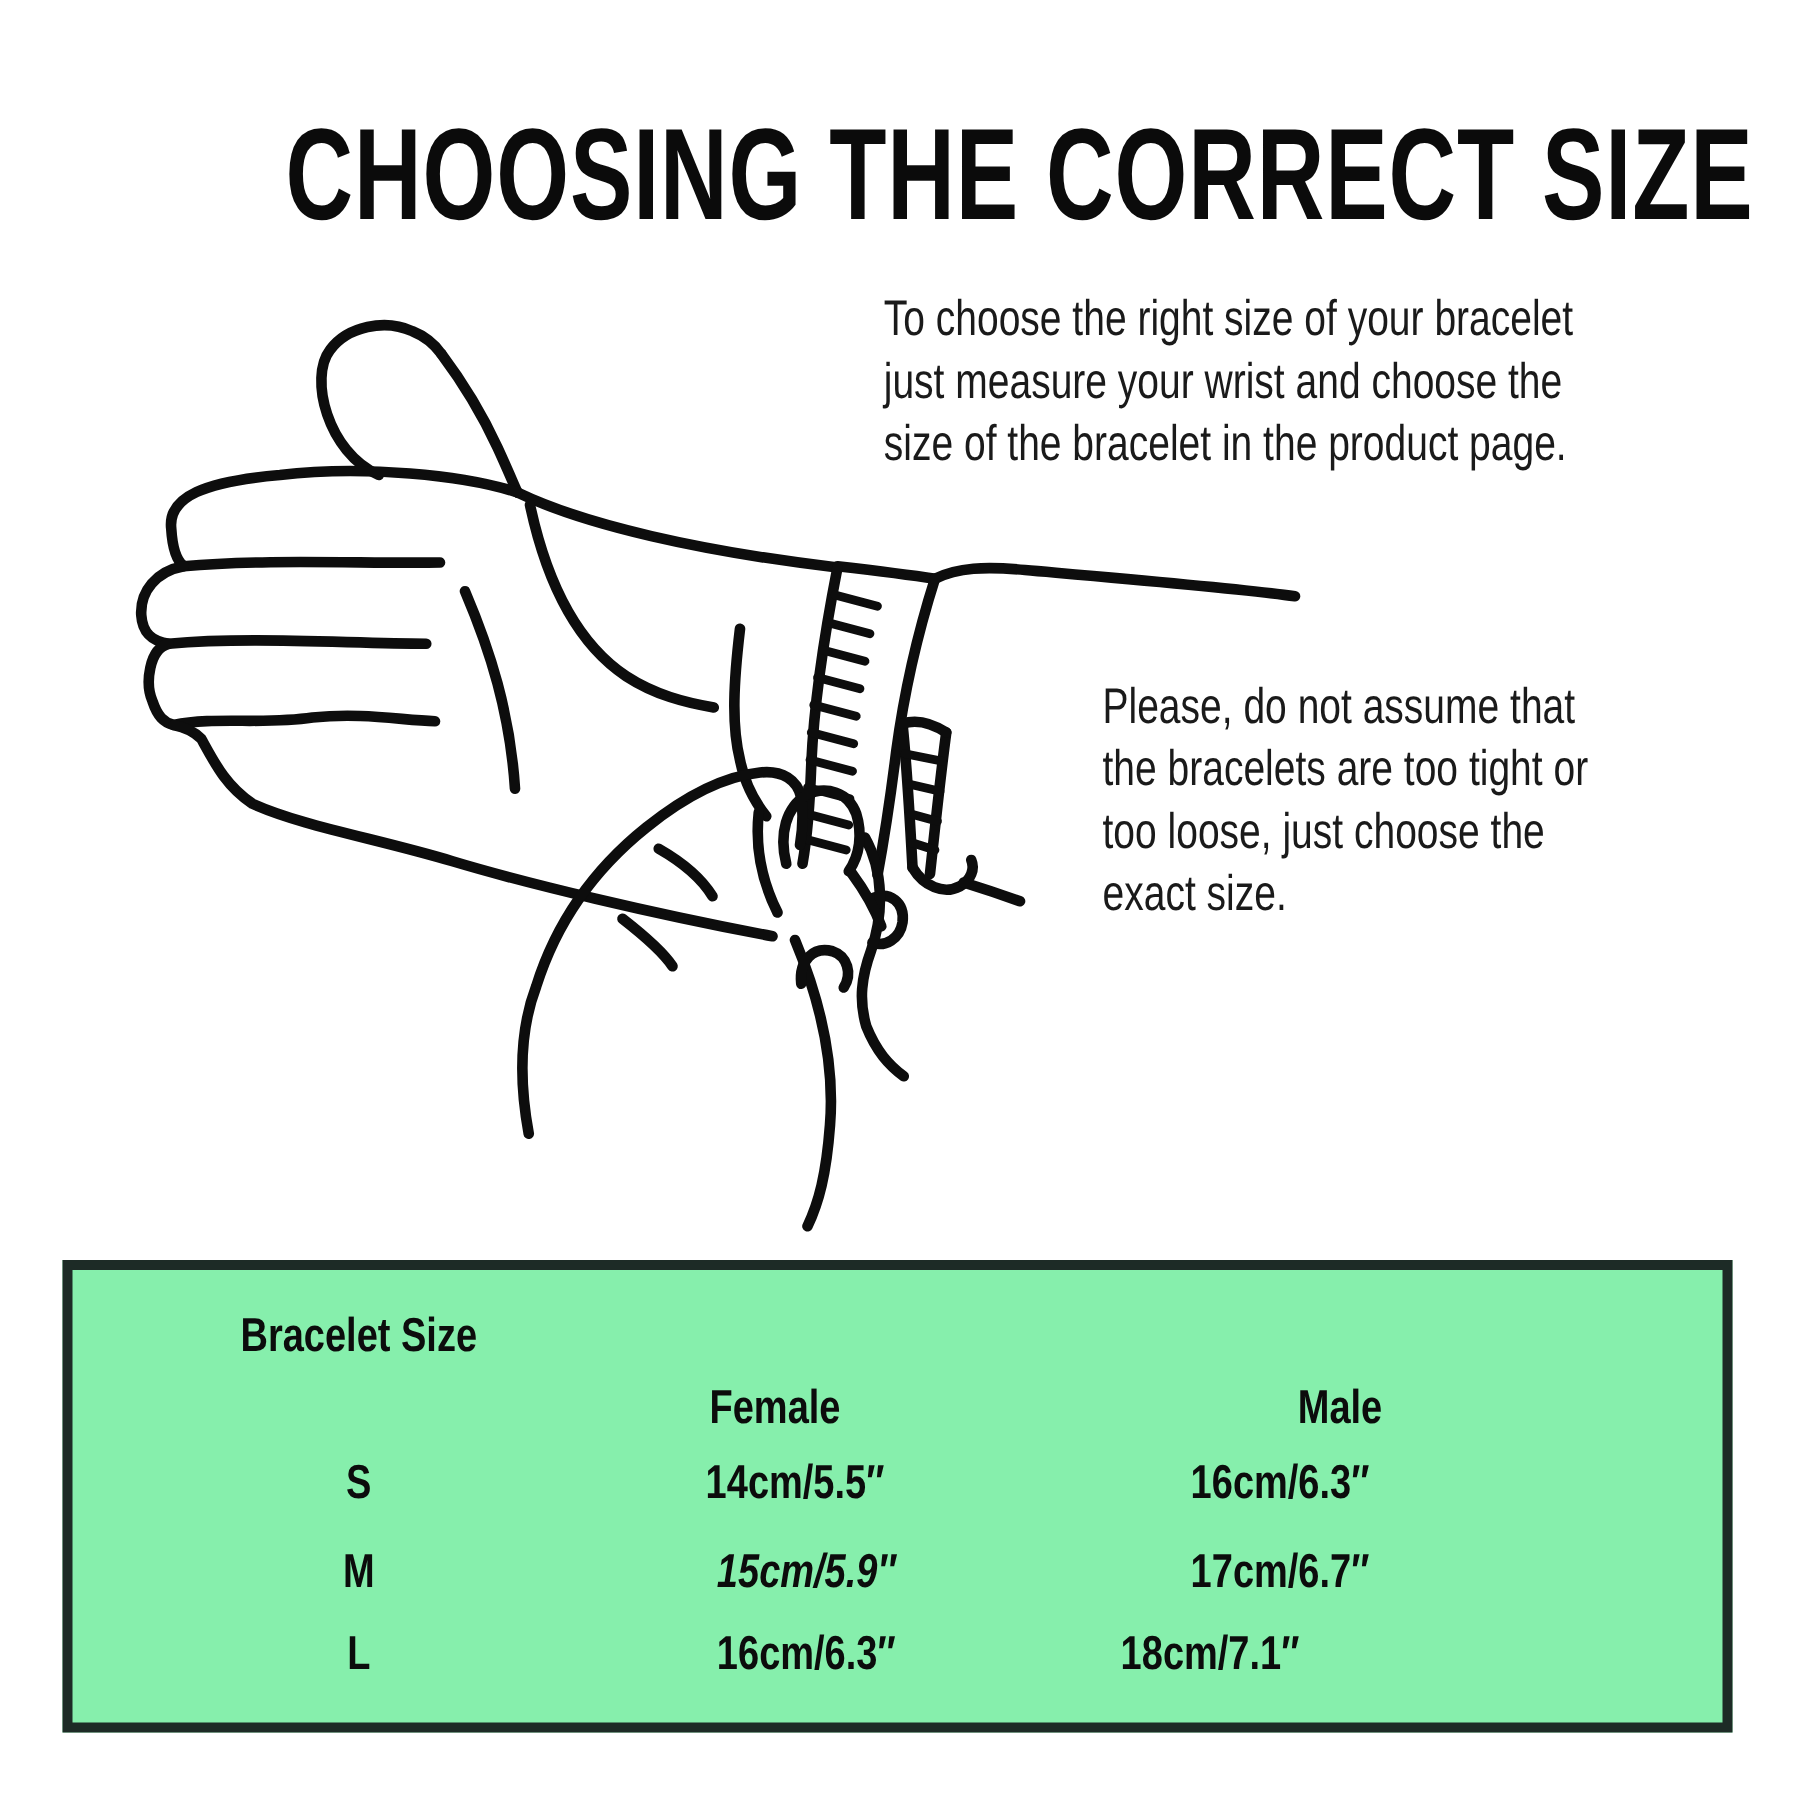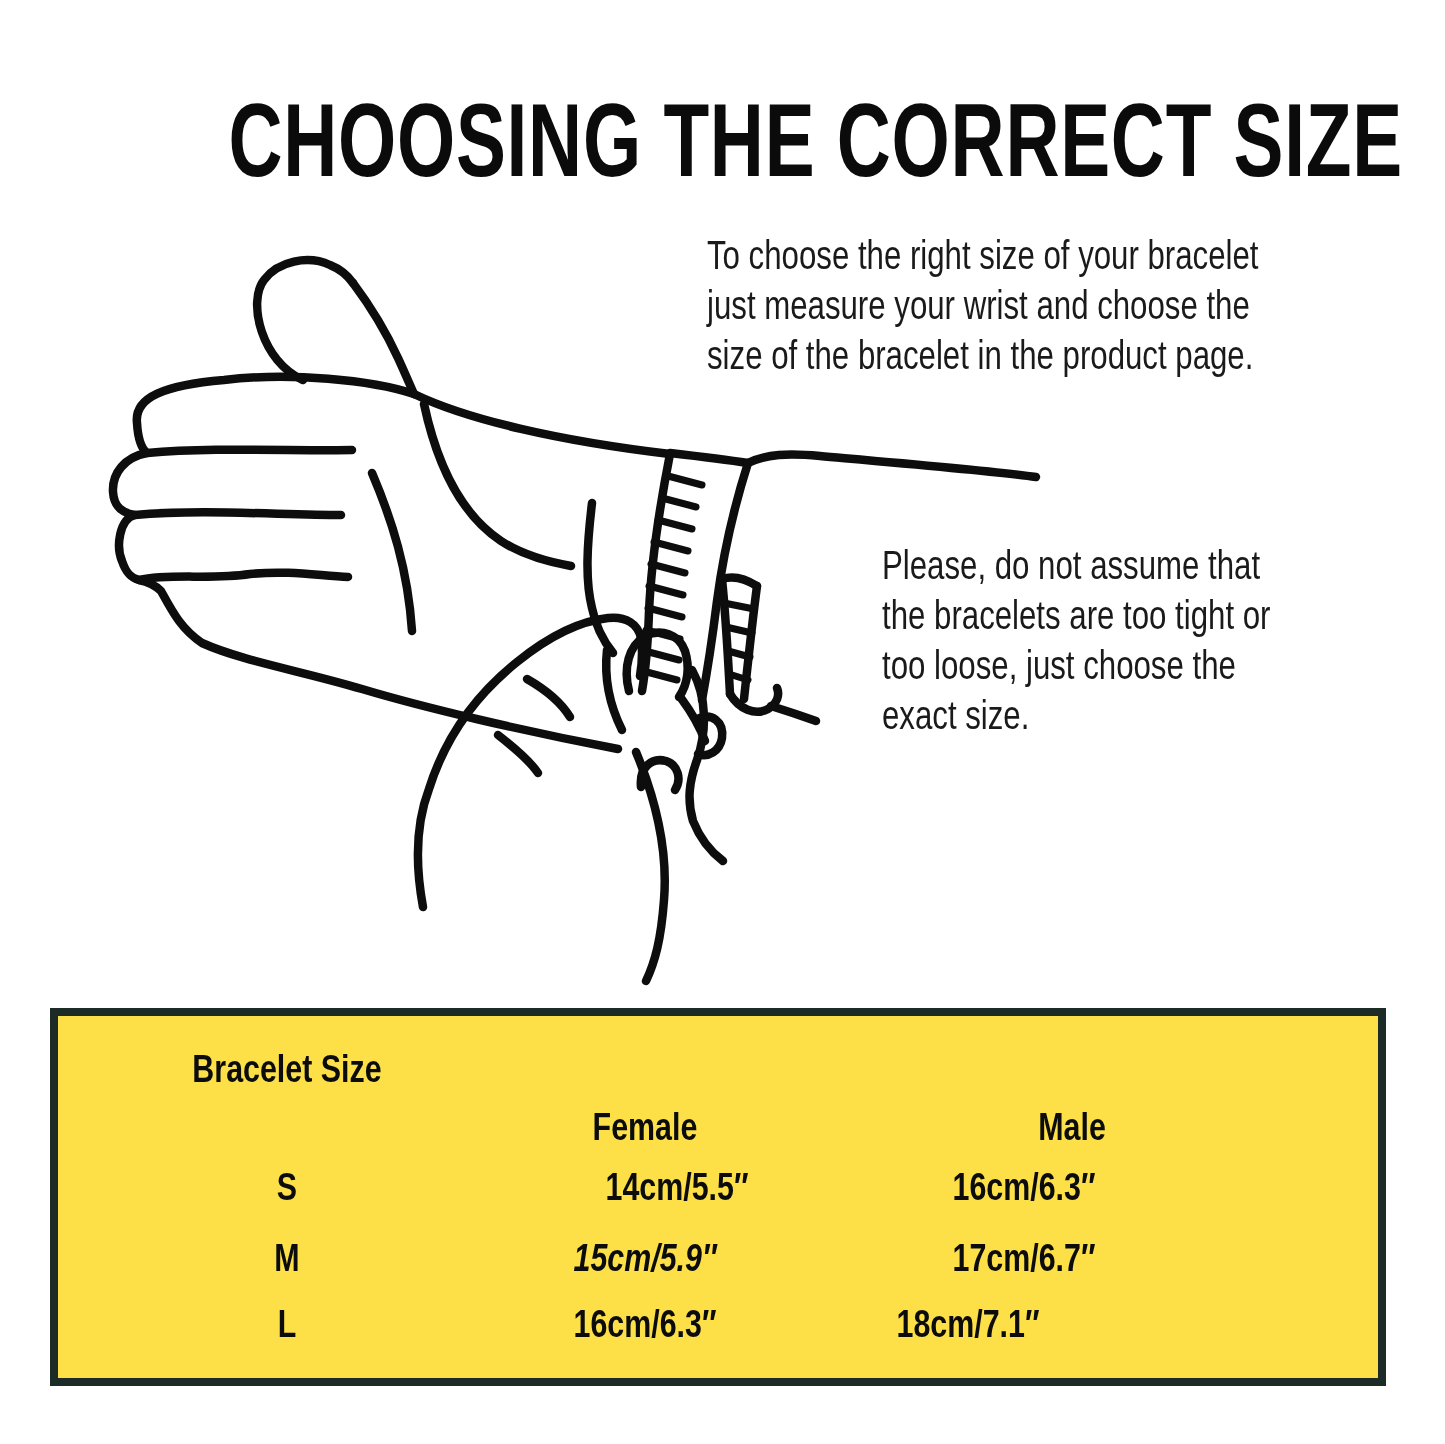--- a/index.html
+++ b/index.html
@@ -14,21 +14,21 @@
   .para{position:absolute;color:#1a1a1a;}
   .para .inner{display:inline-block;transform:scaleX(0.78);transform-origin:left top;}
   .para .line{font-size:40px;line-height:50px;white-space:nowrap;font-weight:400;}
   #intro{left:707px;top:230px;}
   #note{left:882px;top:540px;}
   
   #art{position:absolute;left:0;top:0;pointer-events:none;}
   .stroke{fill:none;stroke:#0d0d0d;stroke-width:8.5;stroke-linecap:round;stroke-linejoin:round;}
   
   .size-table{position:absolute;left:50px;top:1008px;width:1336px;height:378px;
-              border:8px solid #1d2b26;box-sizing:border-box;background:#fde047;}
+              border:8px solid #1d2b26;box-sizing:border-box;background:#86efac;}
   .cell{position:absolute;transform:translate(-50%,-50%);white-space:nowrap;}
   .cell .cond{display:inline-block;transform:scaleX(0.8);transform-origin:center;
               font-size:38px;font-weight:700;color:#0c0c0c;letter-spacing:0px;}
 </style>
 </head>
 <body>
 
 <div id="canvas">
 
   <div class="title-wrap">
@@ -111,31 +111,31 @@
       <path class="stroke" d="M498,735 C516,749 530,761 538,773"></path>
       <path class="stroke" d="M641,787 C639,768 651,757 666,761 C678,765 682,779 675,790"></path>
     </g>
   </svg>
 
   <div class="size-table">
     <div class="cell" style="left:229px;top:53px;">
       <span class="cond">Bracelet Size</span>
     </div>
 
-    <div class="cell" style="left:587px;top:111px;">
+    <div class="cell" style="left:562px;top:111px;">
       <span class="cond">Female</span>
     </div>
     <div class="cell" style="left:1014px;top:111px;">
       <span class="cond">Male</span>
     </div>
 
     <div class="cell" style="left:229px;top:171px;">
       <span class="cond">S</span>
     </div>
-    <div class="cell" style="left:619px;top:171px;">
+    <div class="cell" style="left:578px;top:171px;">
       <span class="cond">14cm/5.5″</span>
     </div>
     <div class="cell" style="left:966px;top:171px;">
       <span class="cond">16cm/6.3″</span>
     </div>
 
     <div class="cell" style="left:229px;top:242px;">
       <span class="cond">M</span>
     </div>
     <div class="cell" style="left:587px;top:242px;font-style:italic;">

